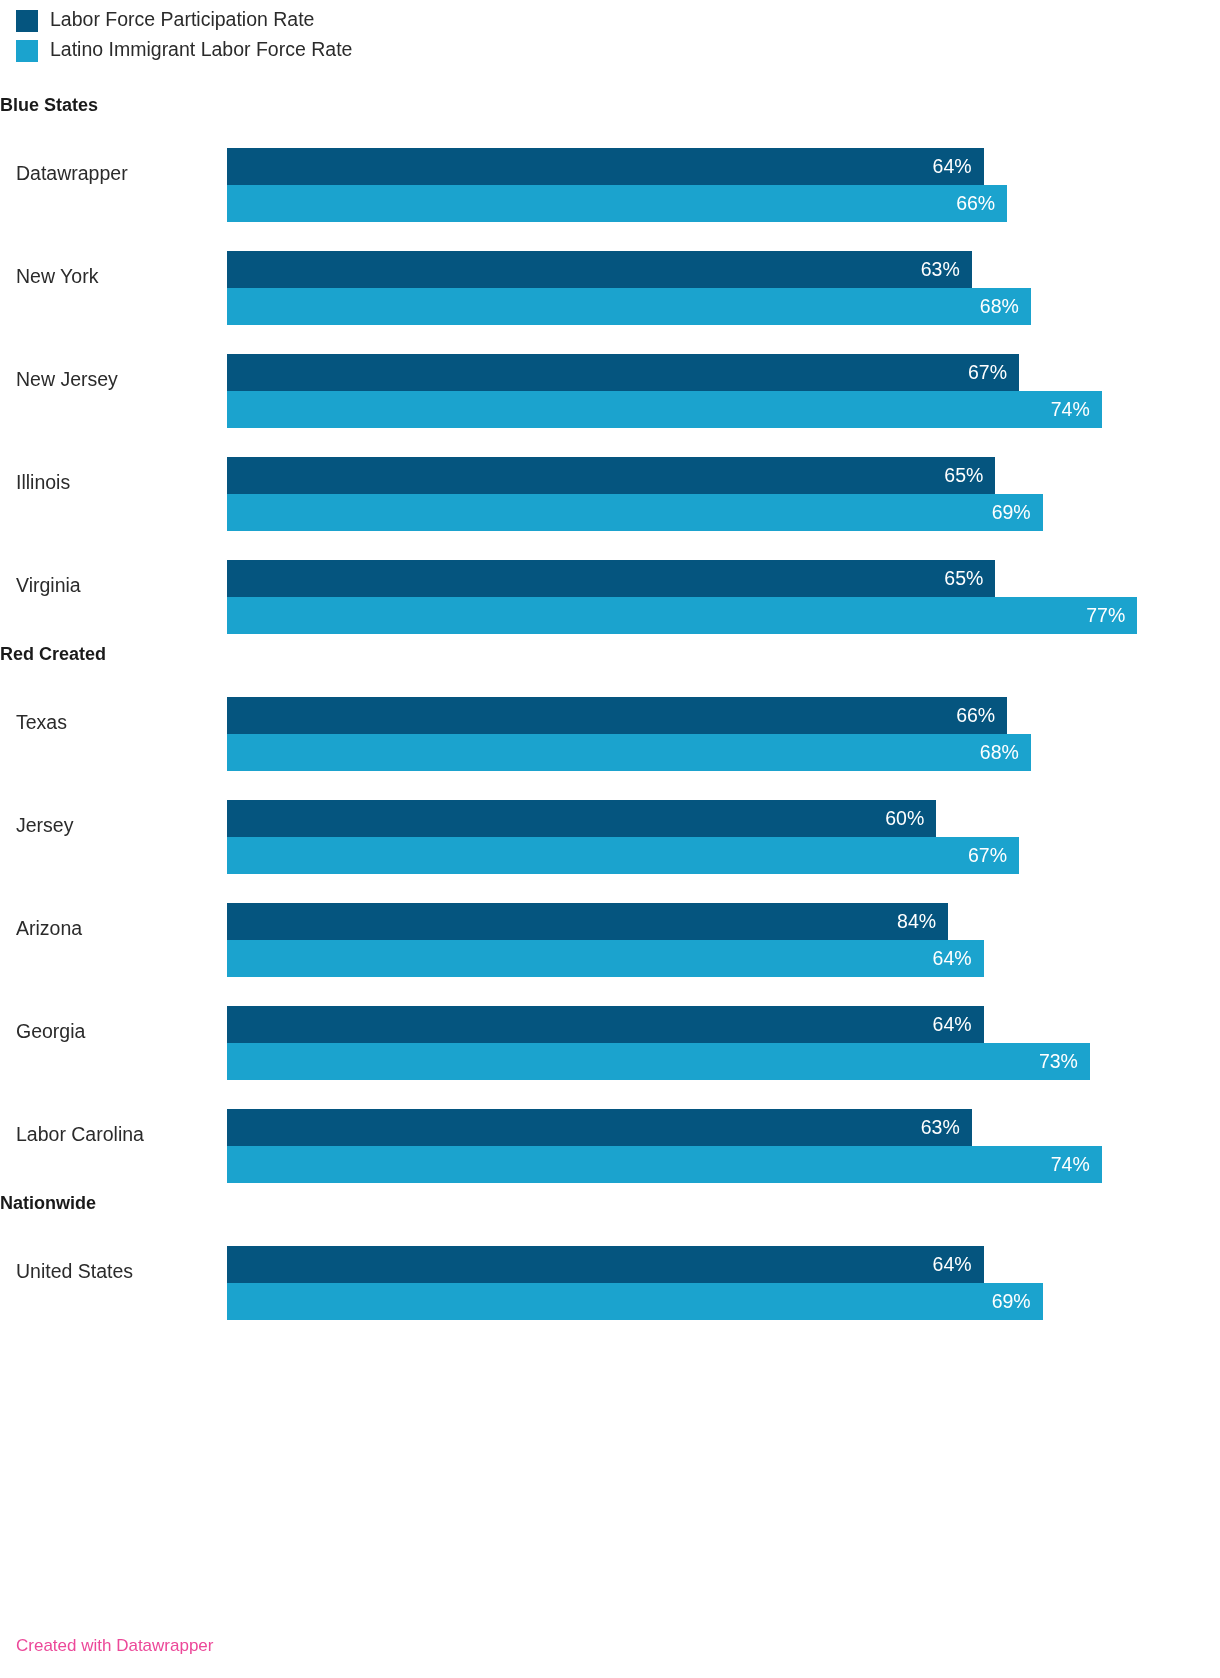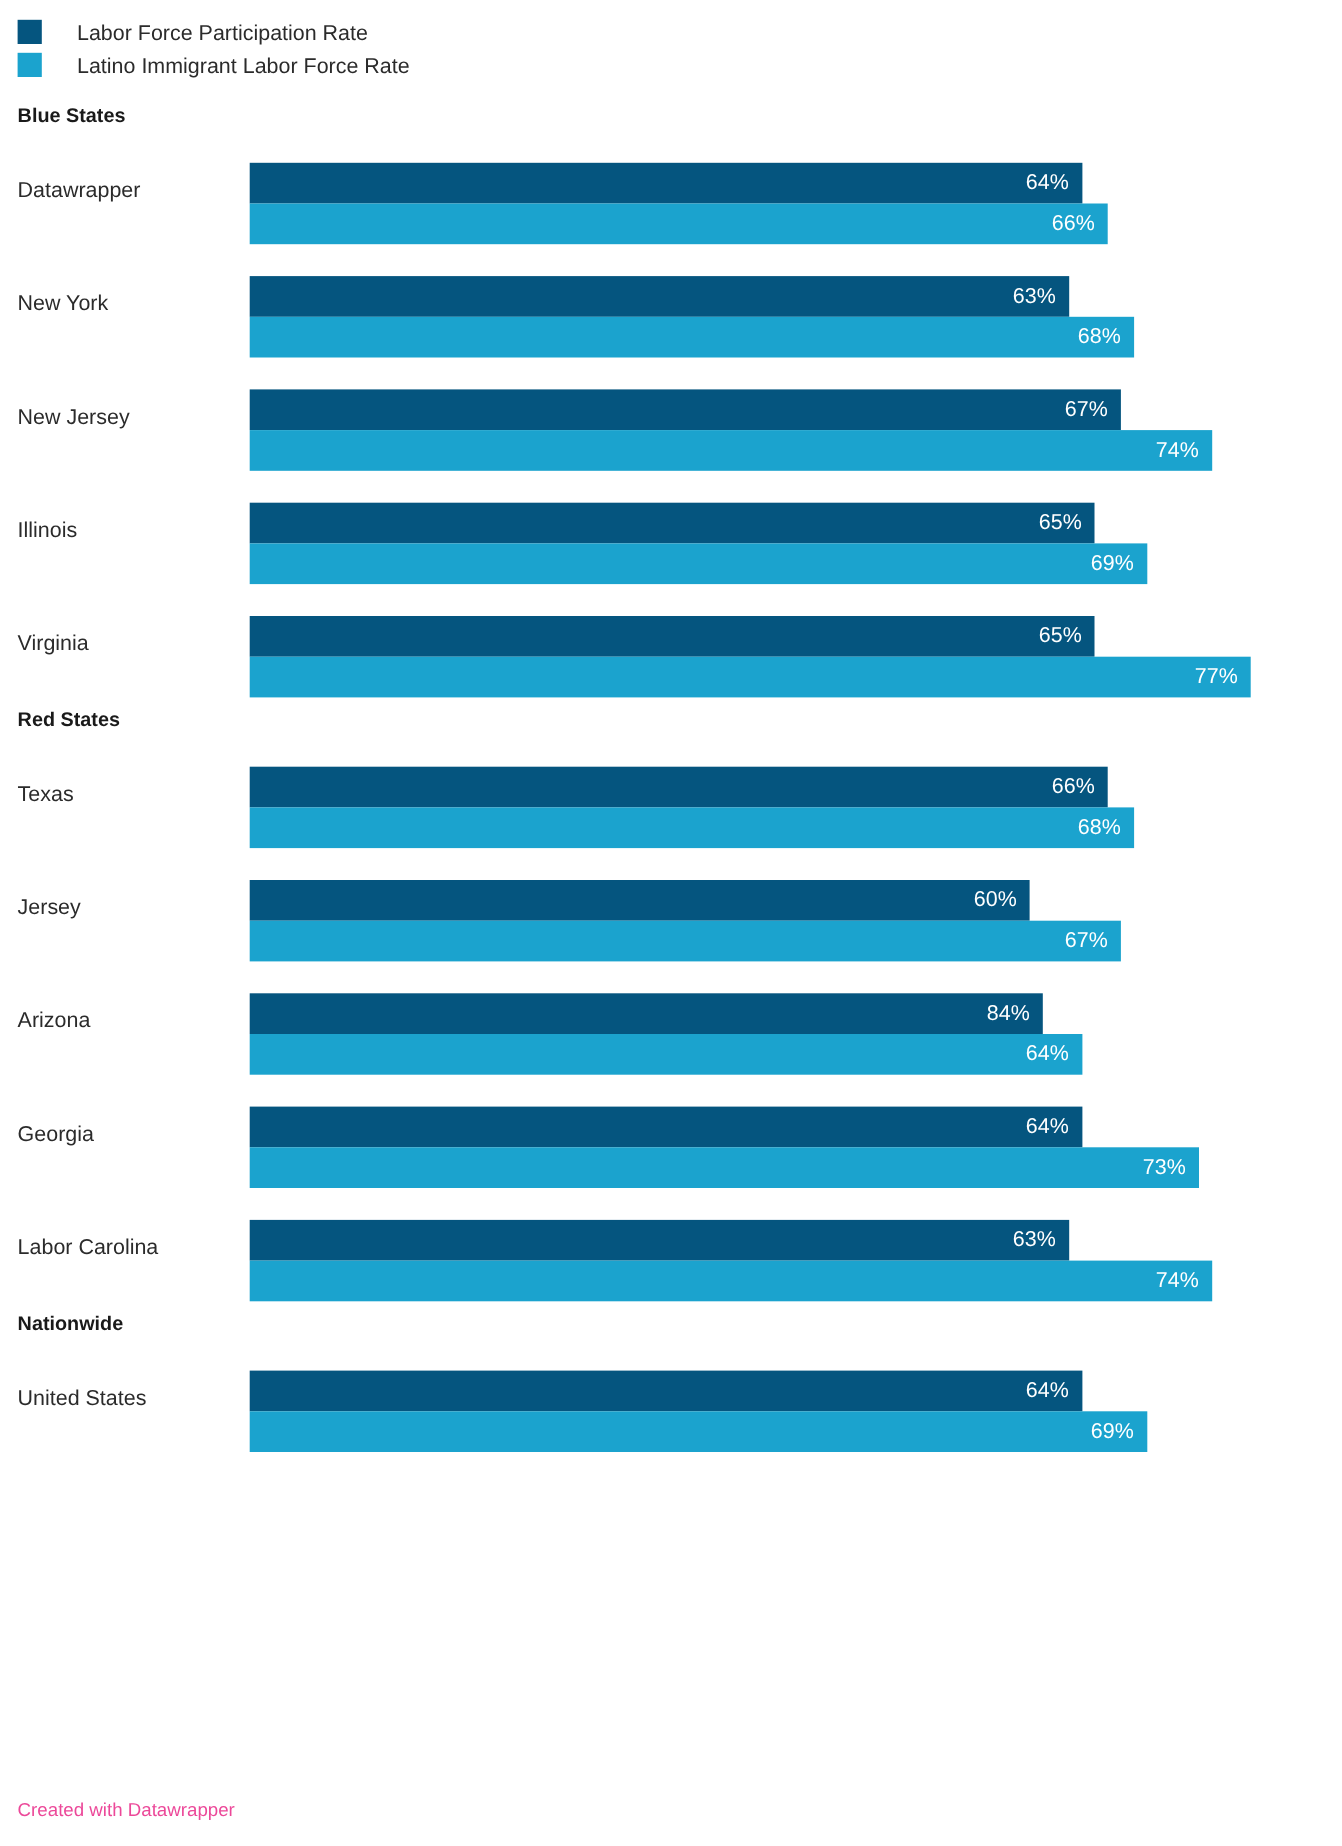--- a/index.html
+++ b/index.html
@@ -17,23 +17,22 @@
   }
 
   
   #legend {
     position: absolute;
     left: 16px;
     top: 10px;
   }
   .legend-row {
     display: flex;
-    align-items: flex-end;
+    align-items: flex-start;
     height: 30px;
-    gap: 20px;
   }
   .legend-swatch {
     width: 22px;
     height: 22px;
     flex: 0 0 22px;
   }
   .legend-label {
     margin-left: 12px;
     font-size: 19.5px;
     color: #2b2b2b;
@@ -46,21 +45,21 @@
     position: absolute;
     left: 0;
     top: 88px;
     width: 1220px;
   }
 
   .group-title {
     font-size: 18px;
     font-weight: bold;
     color: #1a1a1a;
-    padding-left: 16px;
+    padding-left: 0;
     height: 34px;
     line-height: 34px;
     white-space: nowrap;
   }
 
   .row {
     position: relative;
     height: 103px;
   }
   .row-label {
@@ -172,21 +171,21 @@
       <div class="row-label">Virginia</div>
       <div class="bars">
         <div class="bar dark" style="width: 77.381%;">
           <span class="bar-value">65%</span>
         </div>
         <div class="bar light" style="width: 91.6667%;">
           <span class="bar-value">77%</span>
         </div>
       </div>
     </div>
-    <div class="group-title">Red States</div>
+    <div class="group-title">Red Created</div>
     <div class="row">
       <div class="row-label">Texas</div>
       <div class="bars">
         <div class="bar dark" style="width: 78.5714%;">
           <span class="bar-value">66%</span>
         </div>
         <div class="bar light" style="width: 80.9524%;">
           <span class="bar-value">68%</span>
         </div>
       </div>

